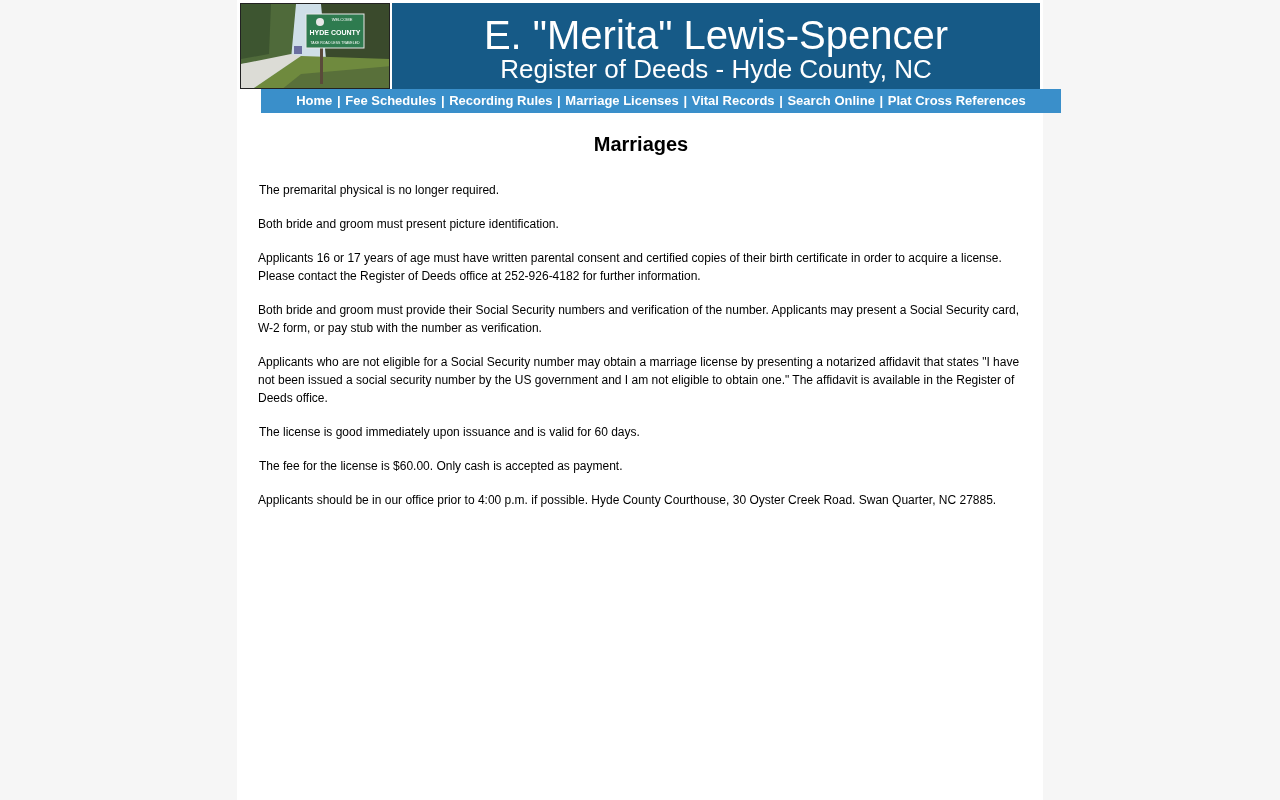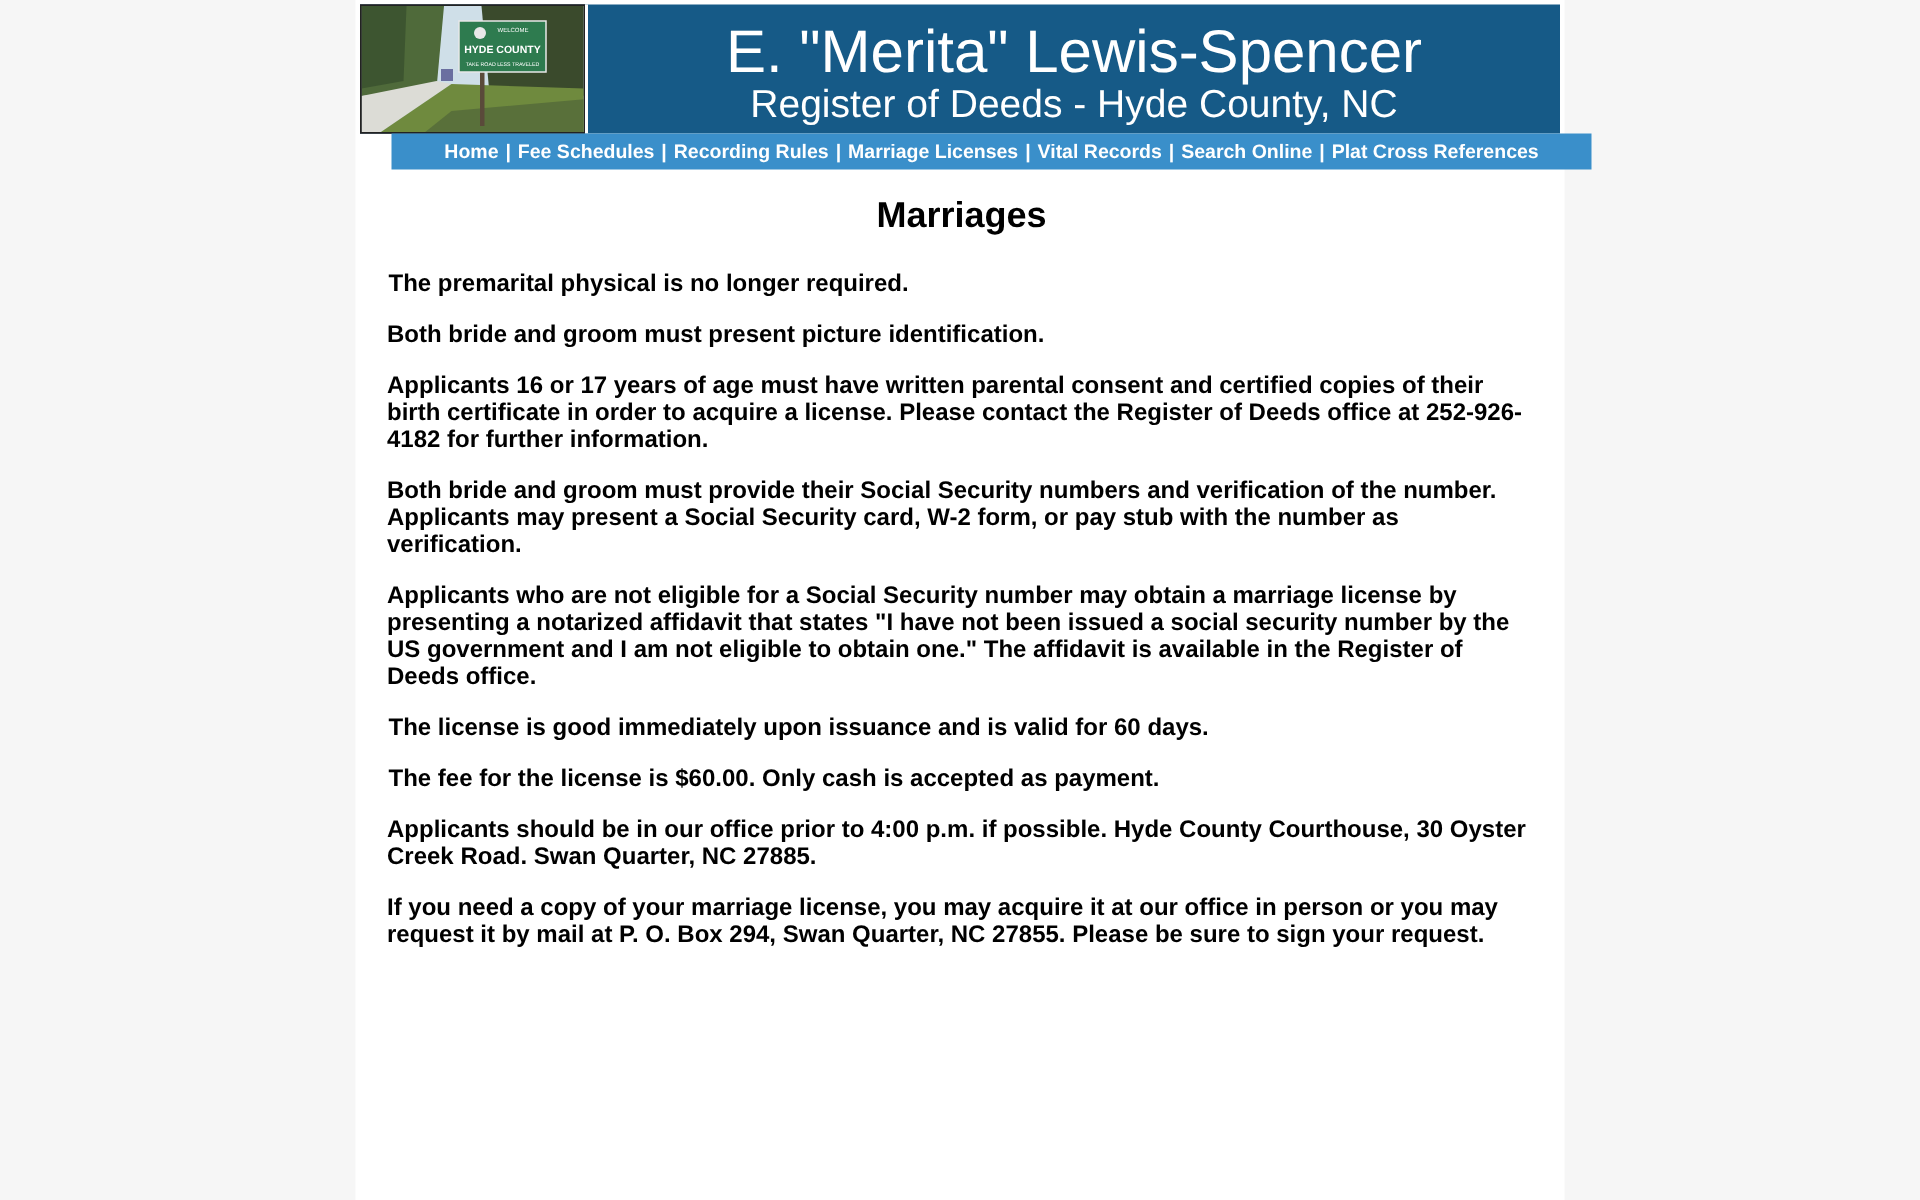--- a/index.html
+++ b/index.html
@@ -40,24 +40,24 @@
     background: #3a8fca; text-align: center;
     font-size: 13px; font-weight: bold; color: #ffffff; line-height: 24px; margin-left: 21px;
   }
   .nav a { color: #ffffff; text-decoration: none; }
   .nav .sep { color: #ffffff; padding: 0 1px; }
   .content {
     position: absolute; left: 21px; top: 128px; width: 766px;
     color: #000000;
   }
   h1 {
-    font-size: 24px; font-weight: bold; text-align: center; margin: 5px 0 26px 0; line-height: 22px;
+    font-size: 20px; font-weight: bold; text-align: center; margin: 5px 0 26px 0; line-height: 22px;
   }
   p {
-    font-size: 16px; font-weight: bold; line-height: 18px; margin: 0 0 16px 0;
+    font-size: 12px; font-weight: normal; line-height: 18px; margin: 0 0 16px 0;
   }
   p.first { margin-left: 1px; }
   a.dl { color: #1f5e8c; text-decoration: underline; }
 </style>
 </head>
 <body>
 
 <div class="page">
   <div class="header">
     <div class="photo">
@@ -104,15 +104,14 @@
   <div class="content">
     <h1>Marriages</h1>
     <p class="first">The premarital physical is no longer required.</p>
     <p>Both bride and groom must present picture identification.</p>
     <p>Applicants 16 or 17 years of age must have written parental consent and certified copies of their birth certificate in order to acquire a license. Please contact the Register of Deeds office at 252-926-4182 for further information.</p>
     <p>Both bride and groom must provide their Social Security numbers and verification of the number. Applicants may present a Social Security card, W-2 form, or pay stub with the number as verification.</p>
     <p>Applicants who are not eligible for a Social Security number may obtain a marriage license by presenting a notarized affidavit that states "I have not been issued a social security number by the US government and I am not eligible to obtain one." The affidavit is available in the Register of Deeds office.</p>
     <p class="first">The license is good immediately upon issuance and is valid for 60 days.</p>
     <p class="first">The fee for the license is $60.00. Only cash is accepted as payment.</p>
     <p>Applicants should be in our office prior to 4:00 p.m. if possible. Hyde County Courthouse, 30 Oyster Creek Road. Swan Quarter, NC 27885.</p>
-    <p>If you need a copy of your marriage license, you may acquire it at our office in person or you may request it by mail at P. O. Box 294, Swan Quarter, NC 27855. Please be sure to sign your request.</p>
   </div>
 </div>
 
 </body></html>

